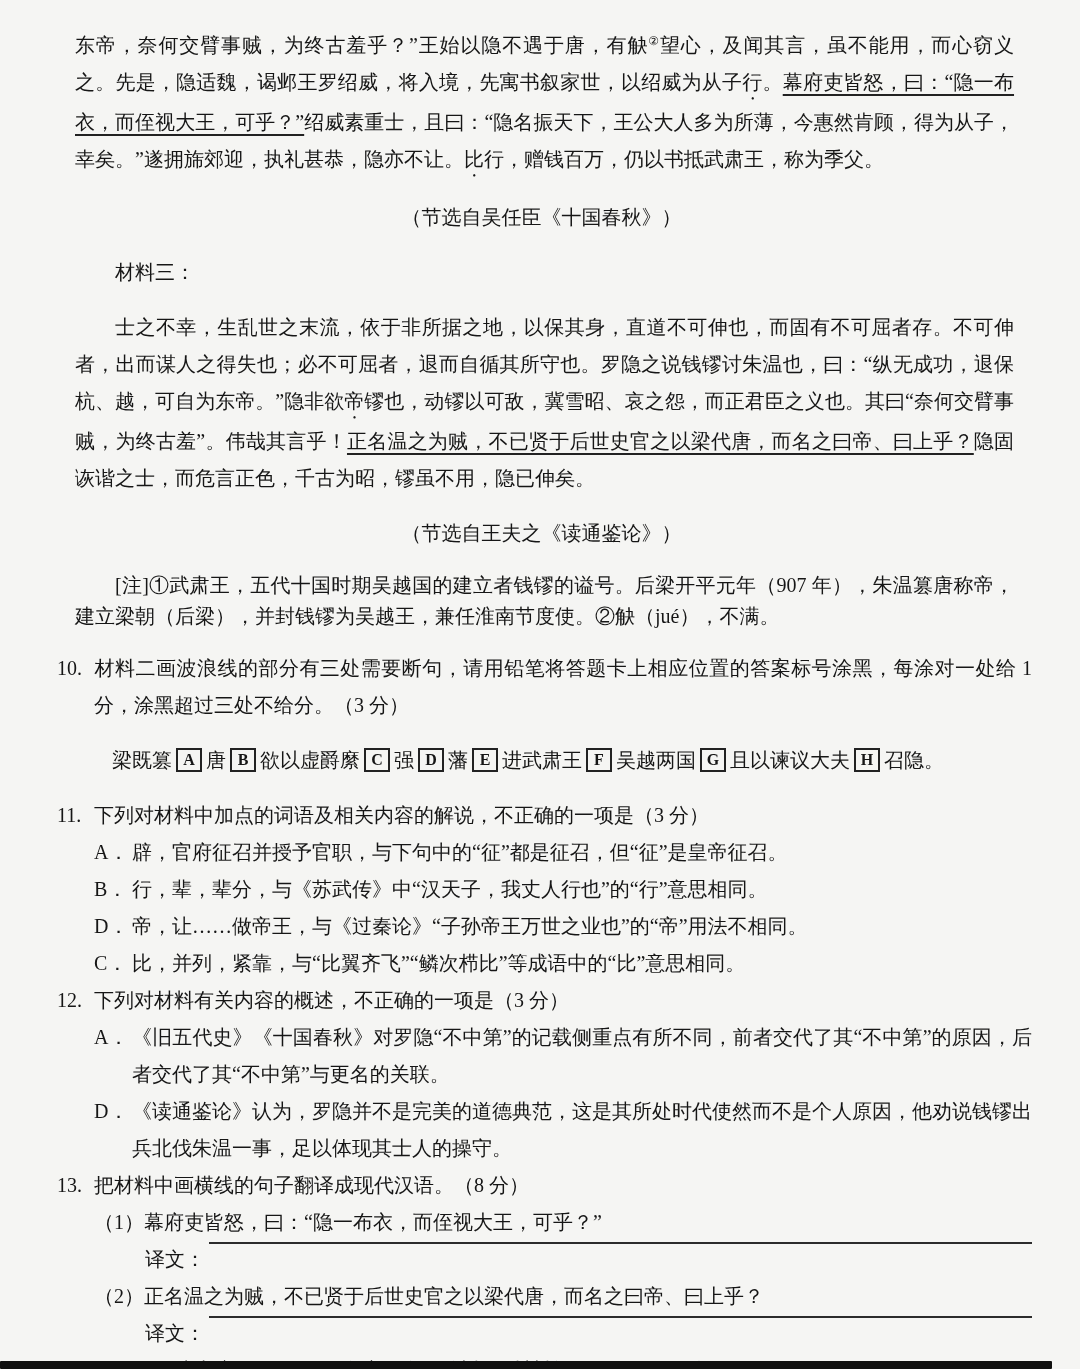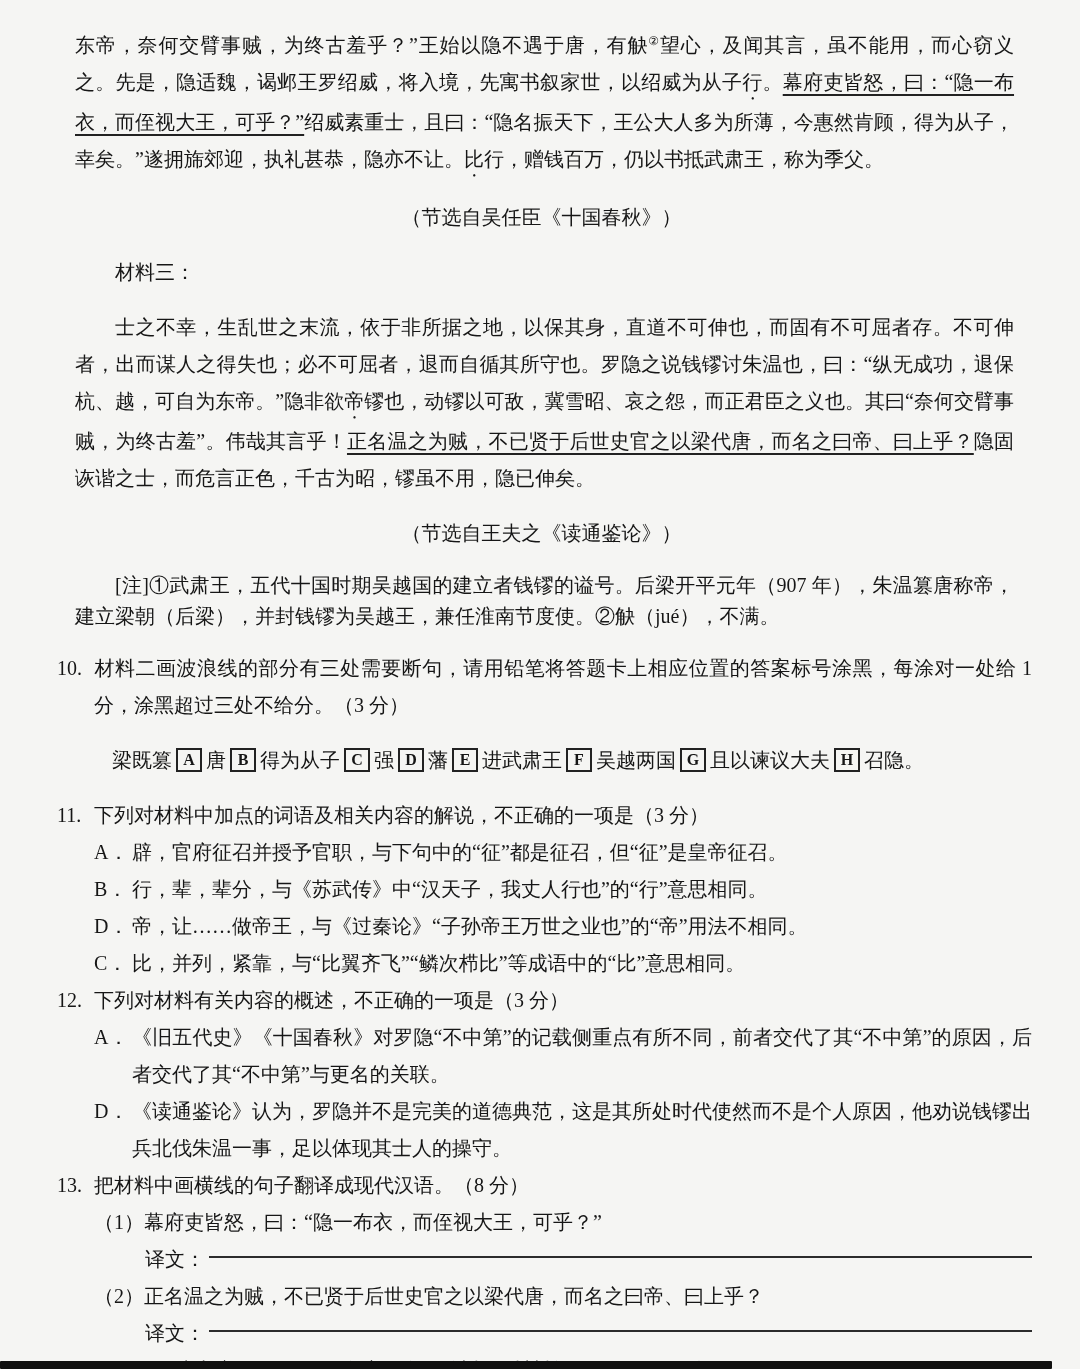--- a/index.html
+++ b/index.html
@@ -74,21 +74,21 @@
   }
   .sub {
     padding-left: 37px;
   }
   .slabel {
     display: inline;
   }
   .answer {
     padding-left: 88px;
     display: flex;
-    align-items: center;
+    align-items: flex-start;
   }
   .answer .blank {
     flex: 1;
     border-bottom: 2px solid #2c2c2c;
     margin-bottom: 7px;
     margin-left: 4px;
     height: 1px;
   }
   .box {
     display: inline-block;
@@ -126,21 +126,21 @@
   <p class="para">材料三：</p>
 
   <p class="para"><span>士之不幸，生乱世之末流，依于非所据之地，以保其身，直道不可伸也，而固有不可屈者存。不可伸者，出而谋人之得失也；必不可屈者，退而自循其所守也。罗隐之说钱镠讨朱温也，曰：“纵无成功，退保杭、越，可自为东帝。”隐非欲</span><span class="dotted">帝</span><span>镠也，动镠以可敌，冀雪昭、哀之怨，而正君臣之义也。其曰“奈何交臂事贼，为终古羞”。伟哉其言乎！</span><span class="ul-line">正名温之为贼，不已贤于后世史官之以梁代唐，而名之曰帝、曰上乎？</span><span>隐固诙谐之士，而危言正色，千古为昭，镠虽不用，隐已伸矣。</span></p>
 
   <p class="attr">（节选自王夫之《读通鉴论》）</p>
 
   <p class="note-para">[注]①武肃王，五代十国时期吴越国的建立者钱镠的谥号。后梁开平元年（907 年），朱温篡唐称帝，建立梁朝（后梁），并封钱镠为吴越王，兼任淮南节度使。②觖（jué），不满。</p>
 
   <div class="question"><span class="qnum">10.</span><span>材料二画波浪线的部分有三处需要断句，请用铅笔将答题卡上相应位置的答案标号涂黑，每涂对一处给 1 分，涂黑超过三处不给分。（3 分）</span></div>
 
-  <p class="qline"><span>梁既篡</span><span class="box">A</span><span>唐</span><span class="box">B</span><span>得为从子</span><span class="box">C</span><span>强</span><span class="box">D</span><span>藩</span><span class="box">E</span><span>进武肃王</span><span class="box">F</span><span>吴越两国</span><span class="box">G</span><span>且以谏议大夫</span><span class="box">H</span><span>召隐。</span></p>
+  <p class="qline"><span>梁既篡</span><span class="box">A</span><span>唐</span><span class="box">B</span><span>欲以虚爵縻</span><span class="box">C</span><span>强</span><span class="box">D</span><span>藩</span><span class="box">E</span><span>进武肃王</span><span class="box">F</span><span>吴越两国</span><span class="box">G</span><span>且以谏议大夫</span><span class="box">H</span><span>召隐。</span></p>
 
   <div class="question"><span class="qnum">11.</span><span>下列对材料中加点的词语及相关内容的解说，不正确的一项是（3 分）</span></div>
   <div class="option"><span class="olabel">A．</span><span>辟，官府征召并授予官职，与下句中的“征”都是征召，但“征”是皇帝征召。</span></div>
   <div class="option"><span class="olabel">B．</span><span>行，辈，辈分，与《苏武传》中“汉天子，我丈人行也”的“行”意思相同。</span></div>
   <div class="option"><span class="olabel">D．</span><span>帝，让……做帝王，与《过秦论》“子孙帝王万世之业也”的“帝”用法不相同。</span></div>
   <div class="option"><span class="olabel">C．</span><span>比，并列，紧靠，与“比翼齐飞”“鳞次栉比”等成语中的“比”意思相同。</span></div>
 
   <div class="question"><span class="qnum">12.</span><span>下列对材料有关内容的概述，不正确的一项是（3 分）</span></div>
   <div class="option"><span class="olabel">A．</span><span>《旧五代史》《十国春秋》对罗隐“不中第”的记载侧重点有所不同，前者交代了其“不中第”的原因，后者交代了其“不中第”与更名的关联。</span></div>
   <div class="option"><span class="olabel">D．</span><span>《读通鉴论》认为，罗隐并不是完美的道德典范，这是其所处时代使然而不是个人原因，他劝说钱镠出兵北伐朱温一事，足以体现其士人的操守。</span></div>

